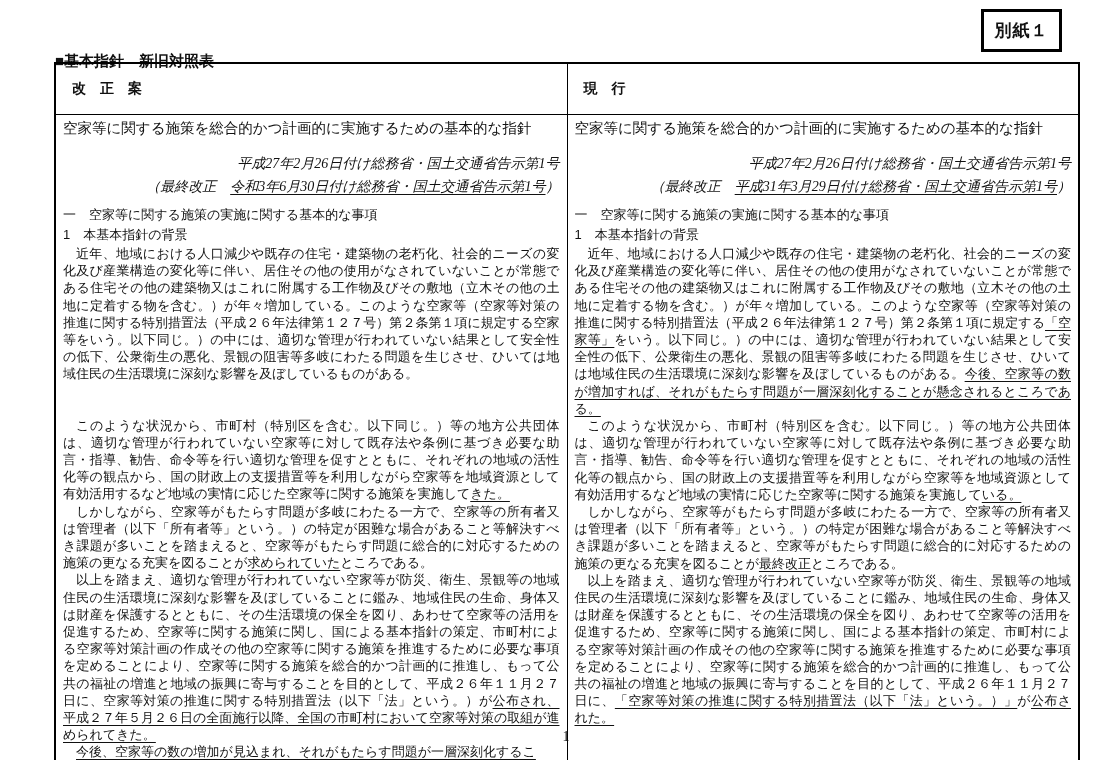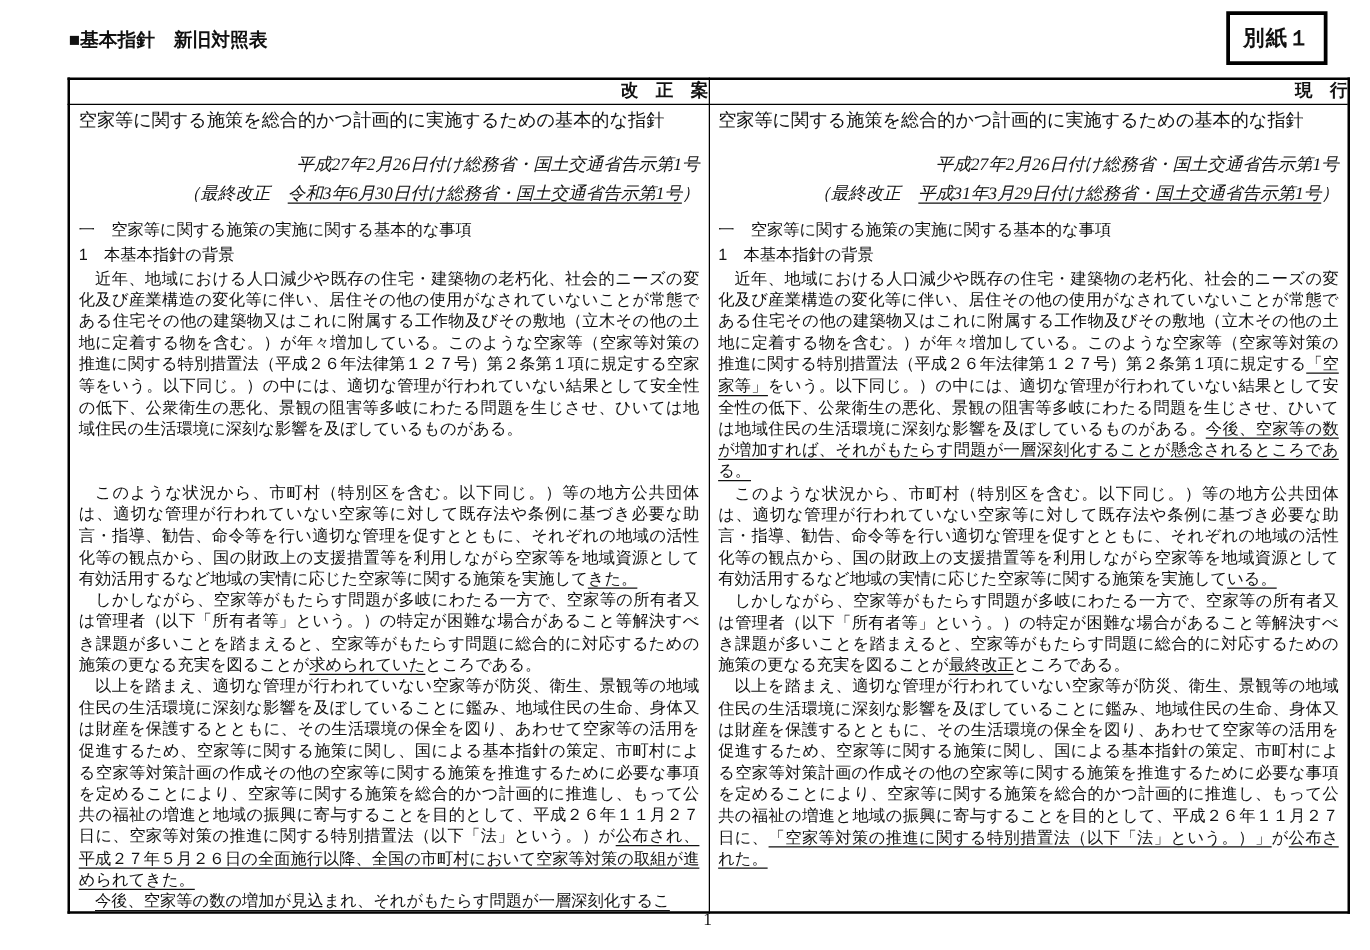--- a/index.html
+++ b/index.html
@@ -19,39 +19,39 @@
     left: 963px; top: 9px;
     width: 81px; height: 43px;
     border: 3px solid #000;
     display: flex; align-items: center; justify-content: center;
     font-family: "Liberation Sans", sans-serif;
     font-weight: bold; font-size: 17px;
     letter-spacing: 1px;
   }
   .doc-title {
     position: absolute;
-    left: 37px; top: 23px;
+    left: 37px; top: 52px;
     font-family: "Liberation Sans", sans-serif;
     font-weight: bold; font-size: 15px;
   }
   table.cmp {
     position: absolute;
     left: 36px; top: 62px;
     width: 1026px; height: 652px;
     border-collapse: collapse;
     table-layout: fixed;
     border: 2px solid #000;
   }
   table.cmp th {
     height: 20px;
     border: 1px solid #000;
     font-family: "Liberation Sans", sans-serif;
     font-weight: bold; font-size: 14px;
-    text-align: right; vertical-align: middle;
-    padding: 0;
+    text-align: left; vertical-align: middle;
+    padding: 16px;
   }
   table.cmp td {
     width: 50%;
     border: 1px solid #000;
     vertical-align: top;
     padding: 4px 7px 0 7px;
     overflow: hidden;
   }
   .cell-title {
     font-family: "Liberation Sans", sans-serif;

